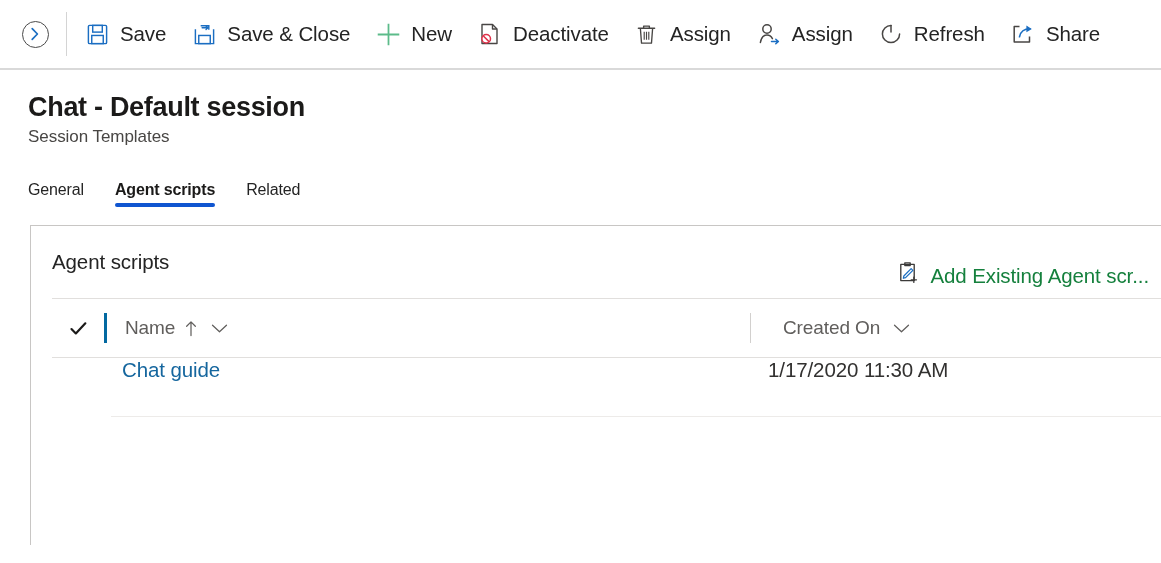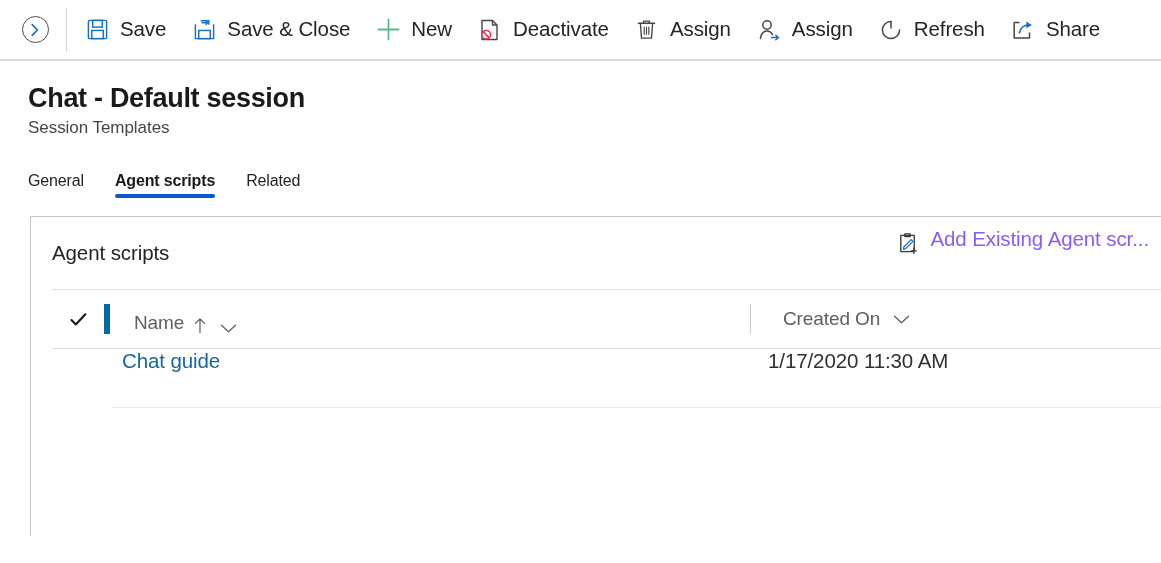--- a/index.html
+++ b/index.html
@@ -13,21 +13,21 @@
     overflow: hidden;
     background: #ffffff;
     font-family: "Liberation Sans", sans-serif;
     color: #201f1e;
     -webkit-font-smoothing: antialiased;
   }
 
   
   .commandbar {
     position: relative;
-    height: 61px;
+    height: 70px;
     box-sizing: border-box;
     display: flex;
     align-items: center;
     background: #ffffff;
     border-bottom: 2px solid #d9d9d9;
     padding-left: 10px;
   }
   .nav-expand {
     width: 50px;
     height: 61px;
@@ -157,29 +157,29 @@
     color: #242424;
     letter-spacing: -0.1px;
   }
   .card-actions {
     display: flex;
     align-items: center;
     padding-right: 0;
   }
   .add-existing-btn {
     display: flex;
-    align-items: flex-start;
+    align-items: flex-end;
     height: 48px;
     padding: 0 12px;
     cursor: pointer;
     background: transparent;
     border: none;
     font-family: "Liberation Sans", sans-serif;
     font-size: 20.5px;
-    color: #8b5cf6;
+    color: #15803d;
     white-space: nowrap;
     letter-spacing: -0.1px;
   }
 
   .grid-sep {
     height: 1px;
     background: #e1dfdd;
     margin-left: 21px;
   }
 
@@ -195,26 +195,26 @@
     width: 52px;
     display: flex;
     align-items: center;
     justify-content: center;
     cursor: pointer;
     flex: 0 0 auto;
   }
   .col-name {
     position: relative;
     display: flex;
-    align-items: flex-end;
+    align-items: center;
     width: 646px;
     flex: 0 0 auto;
     box-sizing: border-box;
-    padding-left: 24px;
-    border-left: 6px solid #0369a1;
+    padding-left: 18px;
+    border-left: 3px solid #0369a1;
     height: 30px;
     cursor: pointer;
   }
   .col-created {
     position: relative;
     display: flex;
     align-items: center;
     flex: 1 1 auto;
     box-sizing: border-box;
     padding-left: 32px;

